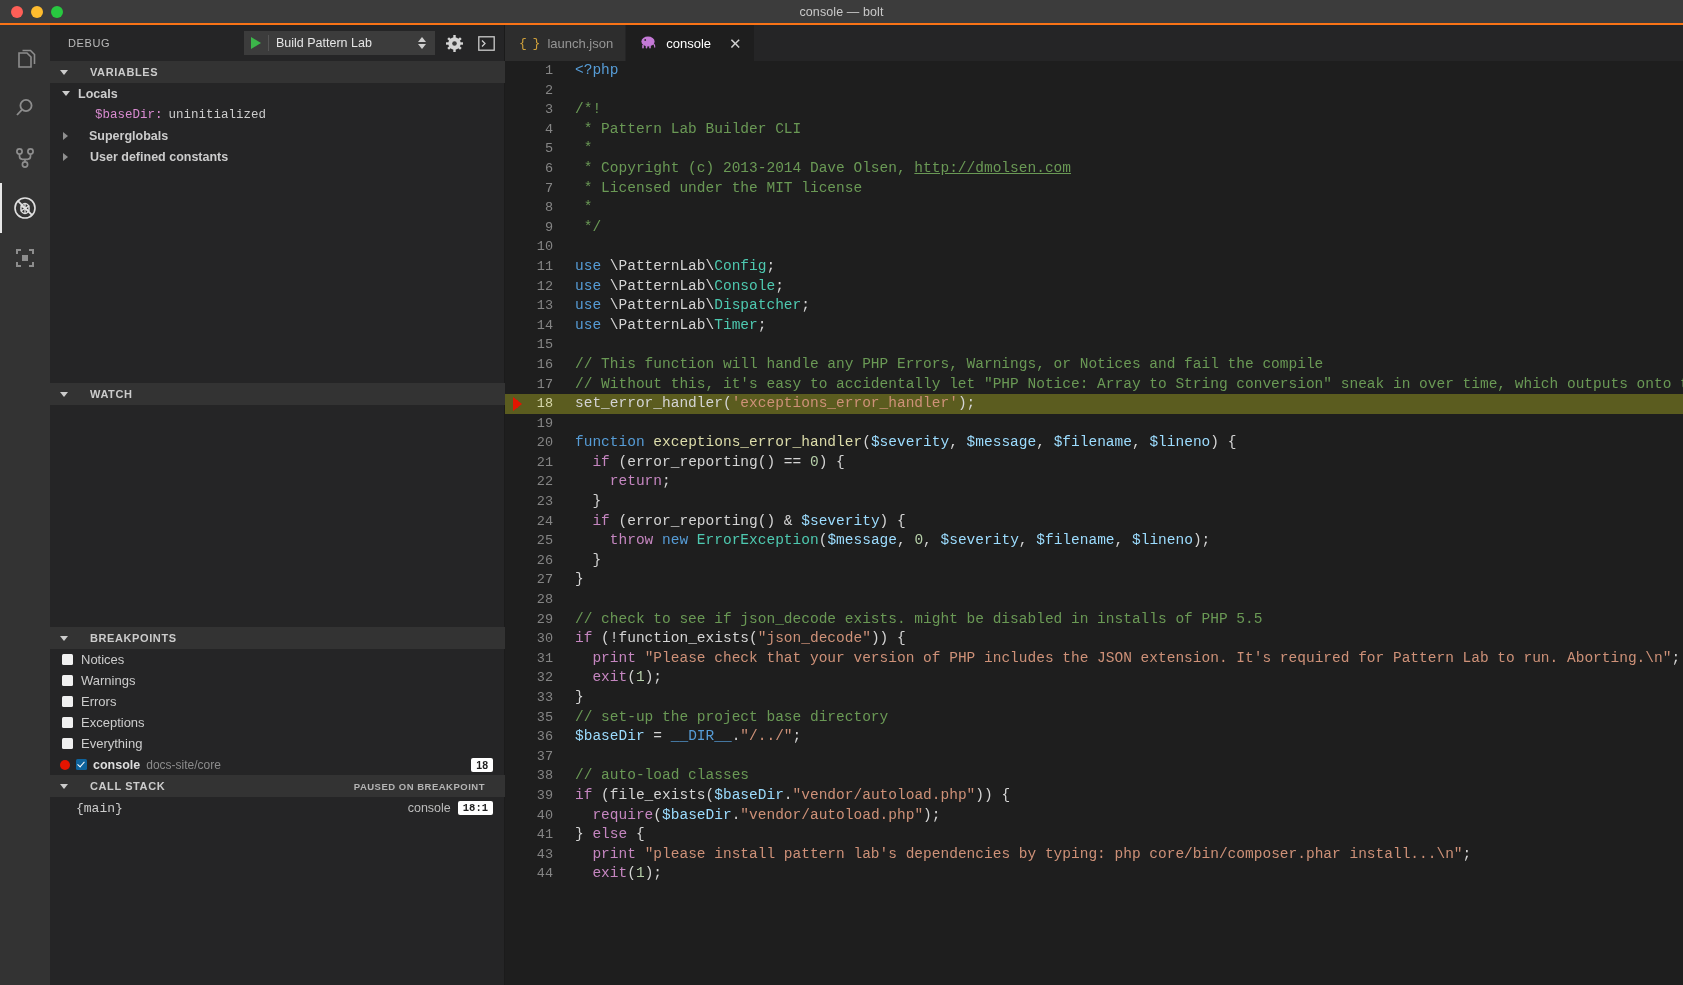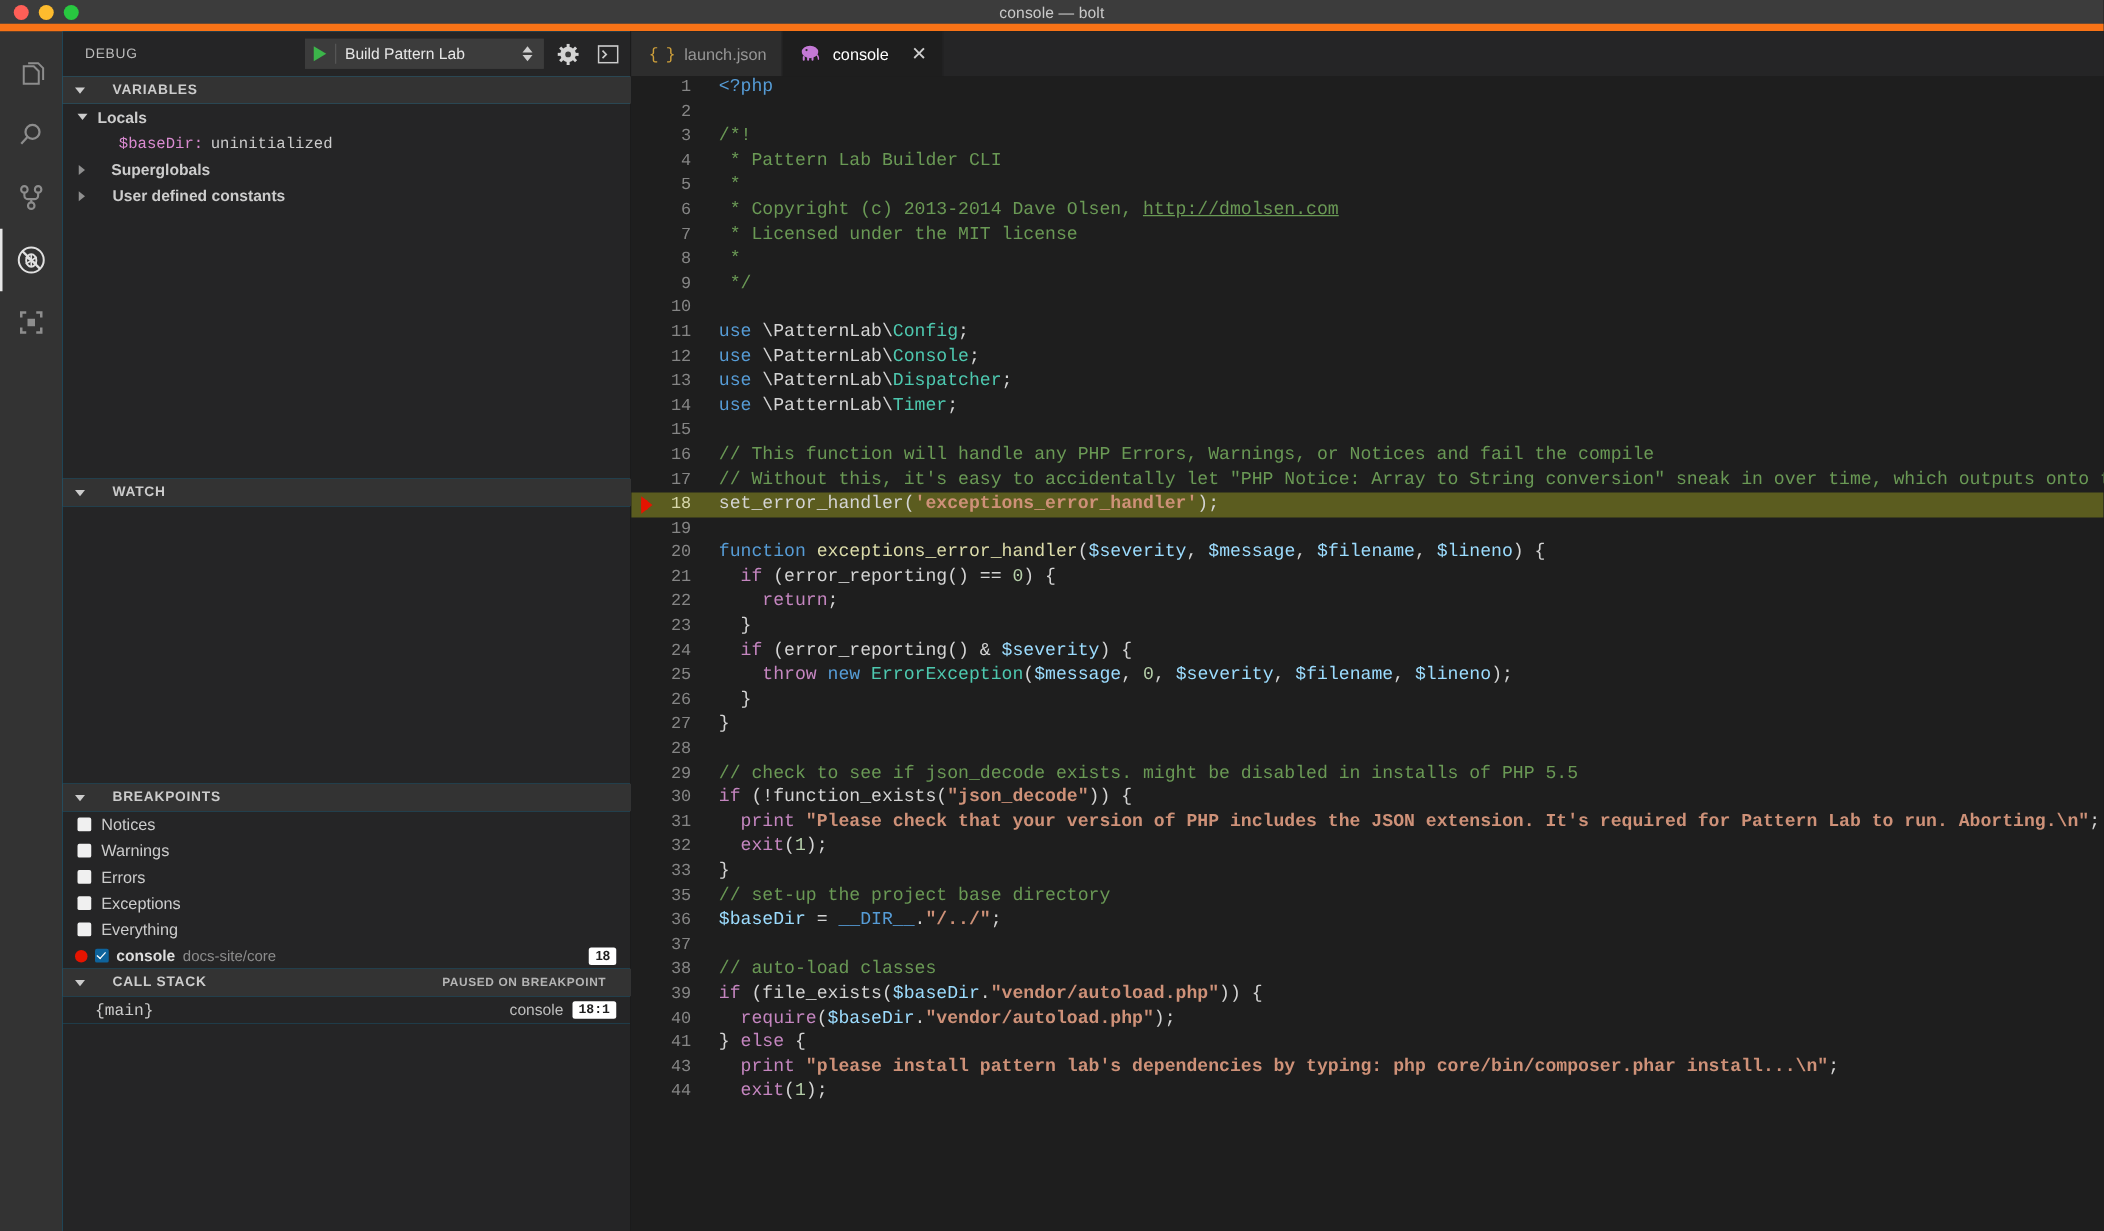--- a/index.html
+++ b/index.html
@@ -9,21 +9,21 @@
     font-family: "Liberation Sans", sans-serif;
     overflow: hidden;
     -webkit-font-smoothing: antialiased;
   }
   .window { position: relative; width: 1683px; height: 985px; background: #1e1e1e; }
 
   
   .titlebar {
     height: 25px; background: #3c3c3c;
     display: flex; align-items: center; position: relative;
-    border-bottom: 6px solid #f97316;
+    border-bottom: 2px solid #f97316;
   }
   .traffic { display: flex; gap: 8px; padding-left: 11px; align-items: center; }
   .dot { width: 12px; height: 12px; border-radius: 50%; }
   .dot.red { background: #ff5f57; }
   .dot.yellow { background: #febc2e; }
   .dot.green { background: #28c840; }
   .title-text {
     position: absolute; left: 0; right: 0; text-align: center;
     font-size: 12.5px; color: #c9c9c9; letter-spacing: .1px;
   }
@@ -41,21 +41,21 @@
     width: 50px; height: 50px; display: flex; align-items: center; justify-content: center;
     position: relative; cursor: pointer;
   }
   .act-item svg { display: block; }
   .act-item.active::before {
     content: ""; position: absolute; left: 0; top: 0; bottom: 0; width: 2px; background: #e7e7e7;
   }
 
   
   .sidebar {
-    width: 455px; flex: 0 0 455px; background: #0ea5e9;
+    width: 455px; flex: 0 0 455px; background: #e5e5e5;
     display: flex; flex-direction: column; position: relative;
   }
   .dbg-header {
     height: 36px; display: flex; align-items: center; padding: 0 6px 0 18px;
     background: #252526; gap: 6px;
   }
   .dbg-title { font-size: 11px; letter-spacing: .6px; color: #bbbbbb; text-transform: uppercase; flex: 0 0 auto; width: 170px; }
   .config-select {
     flex: 1 1 auto; height: 24px; background: #3c3c3c; border: 1px solid #3c3c3c;
     display: flex; align-items: center; gap: 7px; padding: 0 6px; position: relative; cursor: pointer;
@@ -153,21 +153,21 @@
   }
   .bp-arrow::after {
     content: ""; position: absolute; left: -9px; top: -4px; width: 5px; height: 8px;
     background: #e51400; border-radius: 1px;
   }
 
   
   .t-key  { color: #569cd6; }   
   .t-ctl  { color: #c586c0; }   
   .t-cls  { color: #4ec9b0; }   
-  .t-str  { color: #ce9178; font-weight: bold; }   
+  .t-str  { color: #ce9178; }   
   .t-com  { color: #6a9955; }   
   .t-var  { color: #9cdcfe; }   
   .t-num  { color: #b5cea8; }   
   .t-fn   { color: #dcdcaa; }   
   .t-pln  { color: #d4d4d4; }
   .t-php  { color: #569cd6; }
   .t-link { color: #6a9955; text-decoration: underline; }
 </style>
 </head>
 <body>

